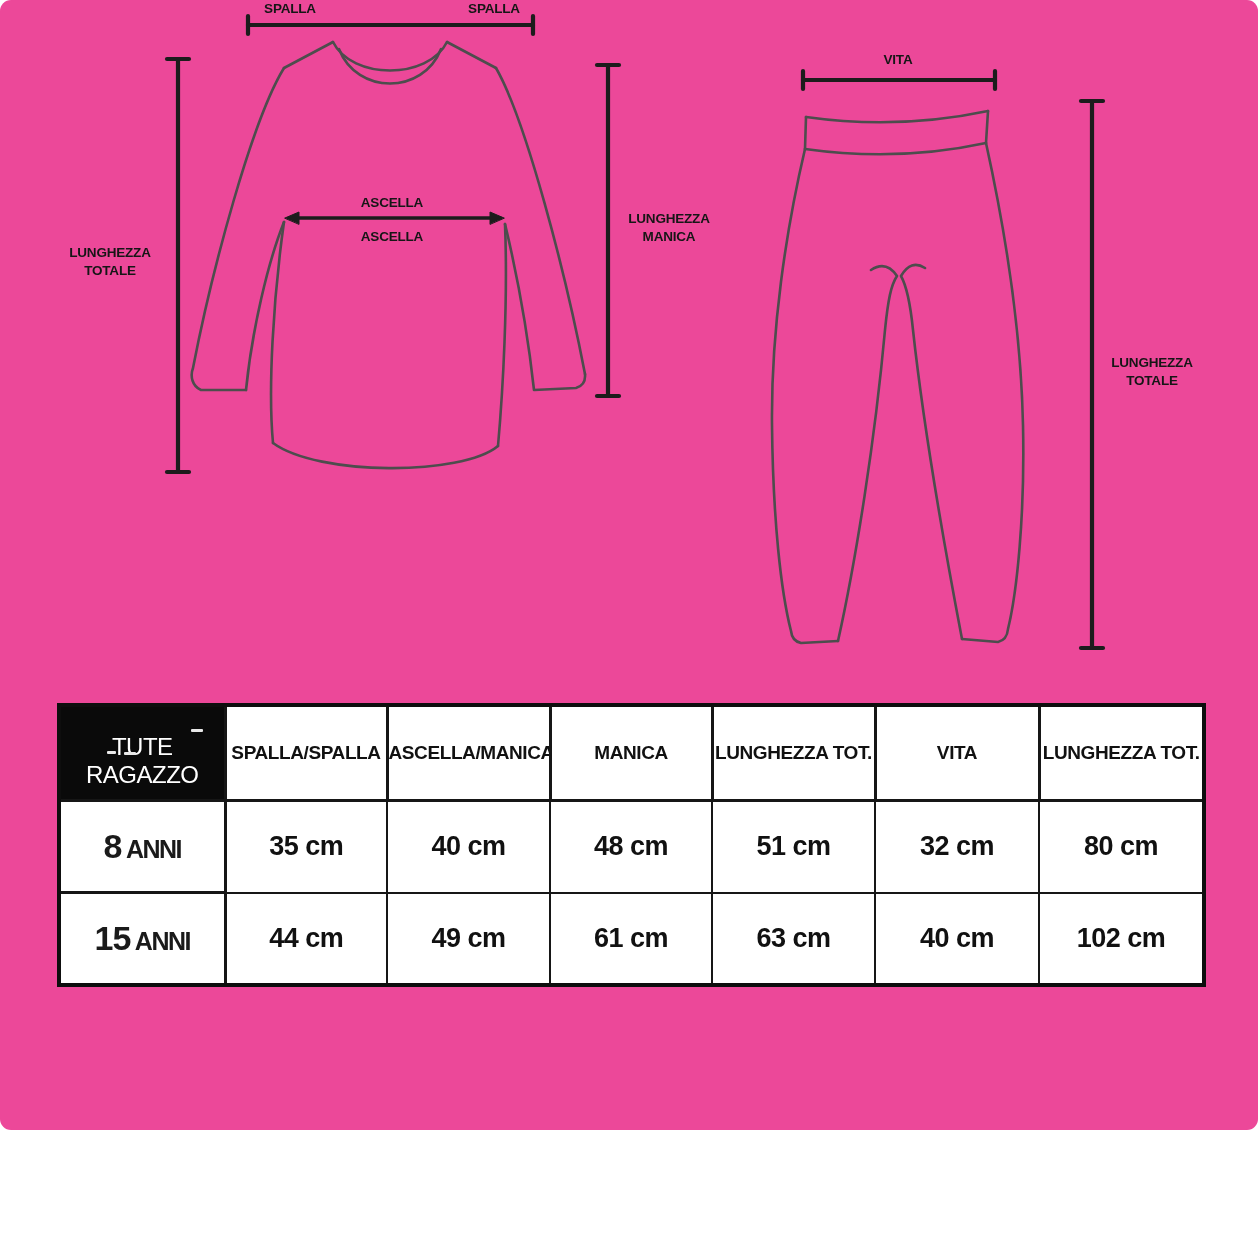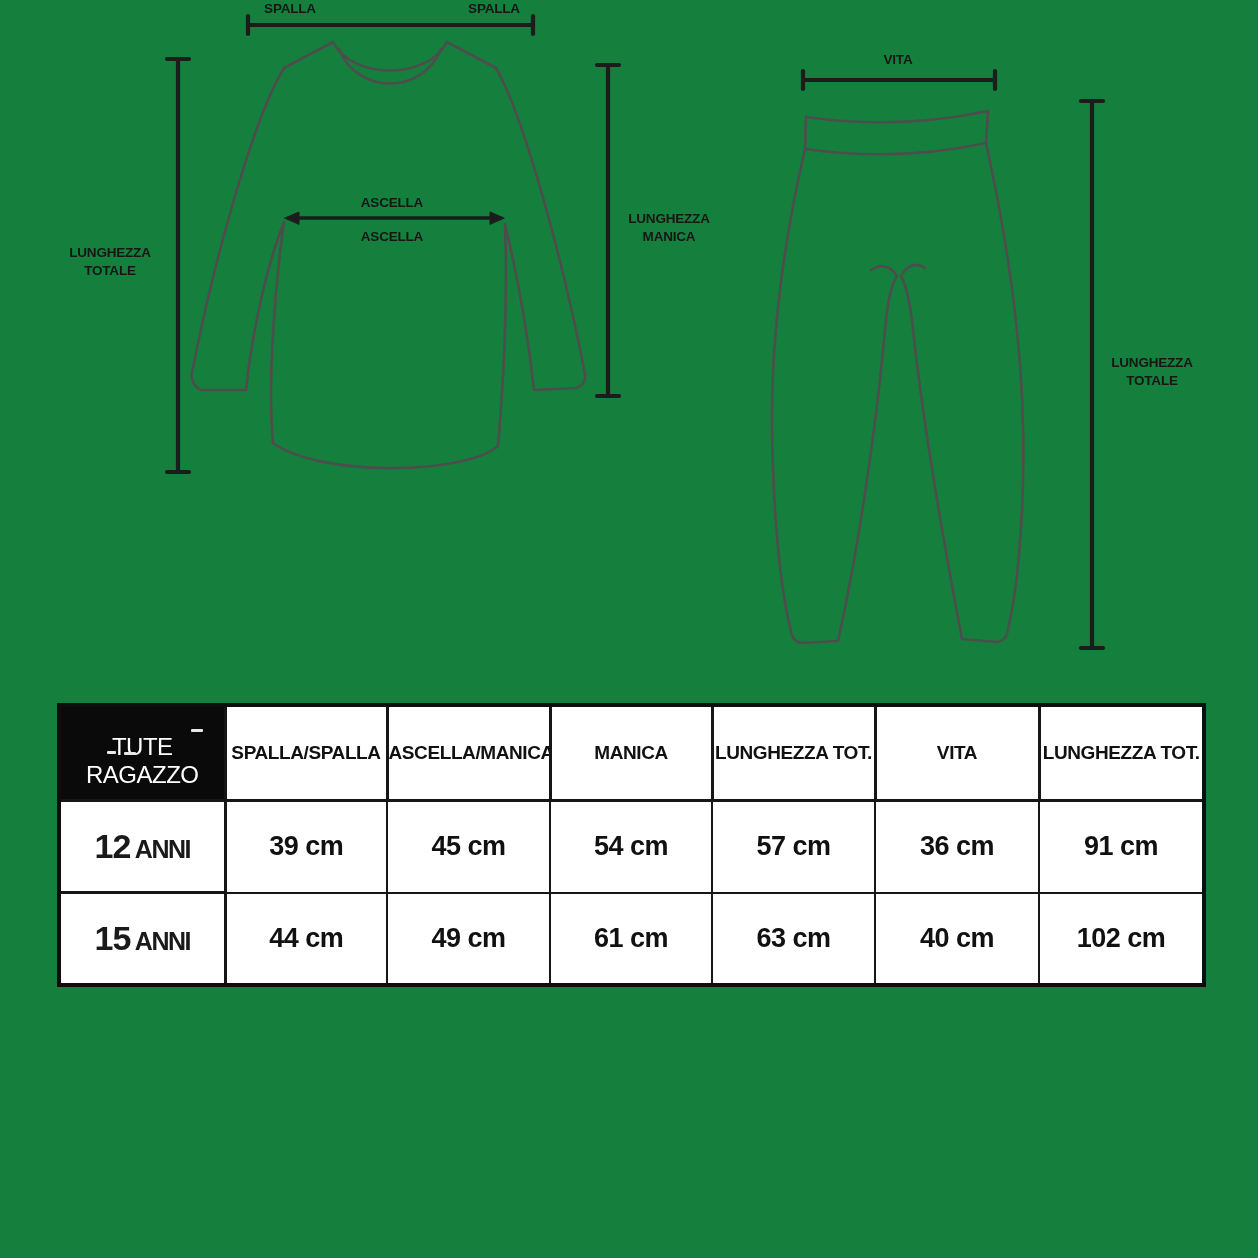--- a/index.html
+++ b/index.html
@@ -1,23 +1,24 @@
 <!DOCTYPE html>
 <html><head>
 <meta charset="utf-8">
 <style>
   html, body { margin: 0; padding: 0; background: #ffffff; }
   .canvas {
     position: relative;
     width: 1258px;
-    height: 1258px;
-    background: #15803d;
+    height: 1130px;
+    background: #ec4899;
     font-family: "Liberation Sans", sans-serif;
     color: #1a1a1a;
     overflow: hidden;
+    border-radius: 11px;
   }
   .diagram { position: absolute; left: 0; top: 0; width: 1258px; height: 700px; }
   .diagram svg { position: absolute; left: 0; top: 0; }
   .dlabel {
     position: absolute;
     font-size: 13.5px;
     font-weight: bold;
     letter-spacing: -0.2px;
     line-height: 1.3;
     text-align: center;
@@ -198,29 +199,29 @@
         <th class="hdr">ASCELLA/MANICA</th>
         <th class="hdr">MANICA</th>
         <th class="hdr">LUNGHEZZA TOT.</th>
         <th class="hdr">VITA</th>
         <th class="hdr">LUNGHEZZA TOT.</th>
       </tr>
     </thead>
     <tbody>
       <tr>
         <th class="size-head">
-          <span class="num">12</span>
+          <span class="num">8</span>
           <span class="word">ANNI</span>
         </th>
-        <td class="val">39 cm</td>
-        <td class="val">45 cm</td>
-        <td class="val">54 cm</td>
-        <td class="val">57 cm</td>
-        <td class="val">36 cm</td>
-        <td class="val">91 cm</td>
+        <td class="val">35 cm</td>
+        <td class="val">40 cm</td>
+        <td class="val">48 cm</td>
+        <td class="val">51 cm</td>
+        <td class="val">32 cm</td>
+        <td class="val">80 cm</td>
       </tr>
       <tr>
         <th class="size-head">
           <span class="num">15</span>
           <span class="word">ANNI</span>
         </th>
         <td class="val">44 cm</td>
         <td class="val">49 cm</td>
         <td class="val">61 cm</td>
         <td class="val">63 cm</td>

